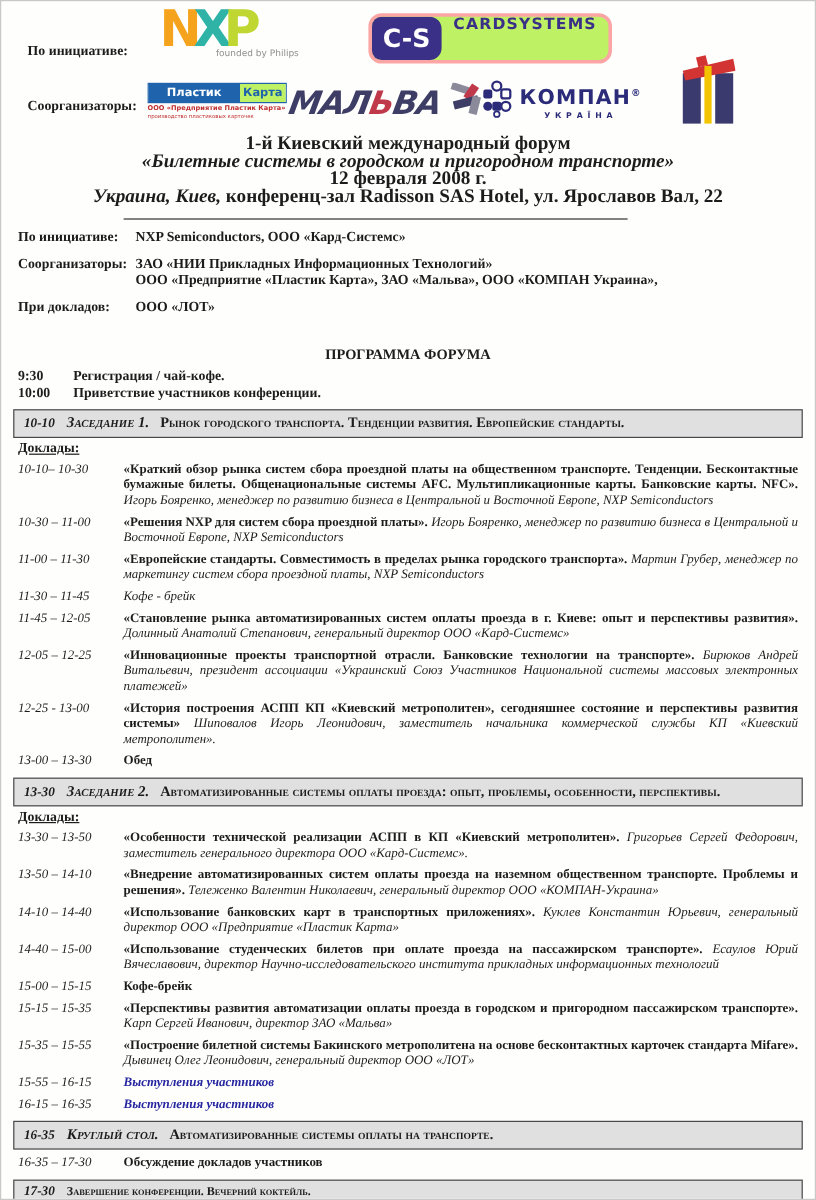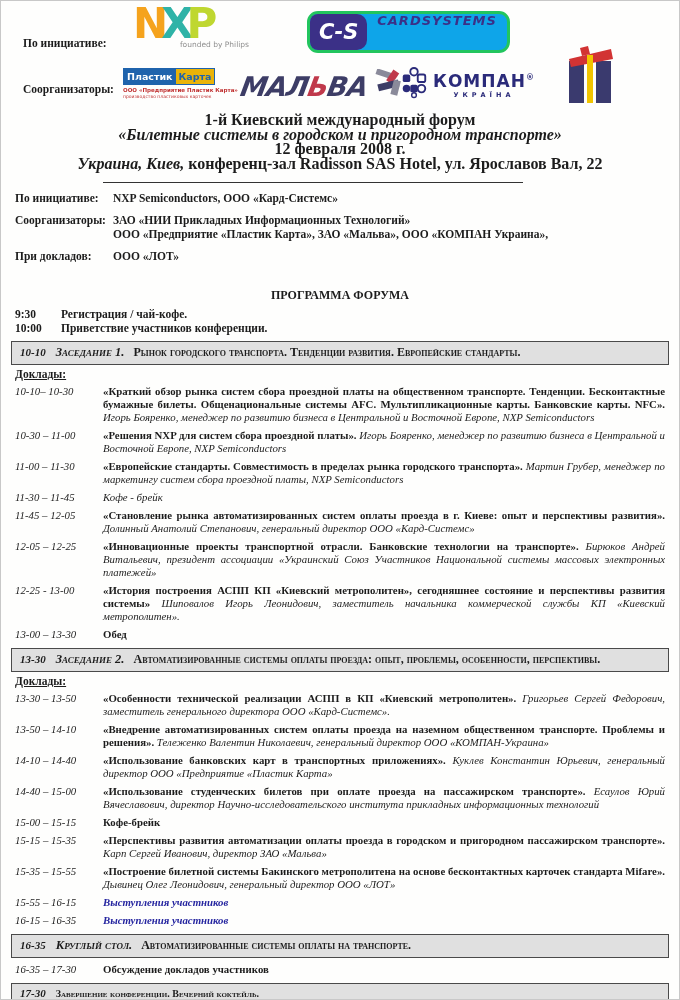--- a/index.html
+++ b/index.html
@@ -19,33 +19,33 @@
   #lbl-coorg { left:8px; top:82px; }
 
   .nxp { position:absolute; left:118px; top:2px; width:118px; }
   .nxp-letters { font-family:"DejaVu Sans", sans-serif; font-weight:bold;
     font-size:42px; line-height:42px; letter-spacing:-7px; }
   .nxp-n { color:#f5a31d; } .nxp-x { color:#2fb3a7; } .nxp-p { color:#bfd730; }
   .nxp-tag { font-family:"DejaVu Sans", sans-serif; font-size:7.5px; color:#8f8f8f;
     text-align:right; margin-top:-5px; padding-right:2px; }
 
   .cs { position:absolute; left:292px; top:10px; height:42px; display:flex;
-    border:3px solid #22c55e; border-radius:11px; background:#0ea5e9; overflow:hidden;font-style:italic; }
+    border:3px solid #fca5a5; border-radius:11px; background:#bef264; overflow:hidden; }
   .cs-left { background:#3b3087; color:#fff; font-family:"DejaVu Sans", sans-serif;
     font-weight:bold; font-size:21px; display:flex; align-items:center;
     padding:0 9px; border-radius:0 10px 10px 0; }
   .cs-right { display:flex; justify-content:center;
     padding:0 10px; color:#3b3087; font-family:"DejaVu Sans", sans-serif;
     font-weight:bold; font-size:13px; line-height:14px; letter-spacing:1px; }
 
   .pk { position:absolute; left:108px; top:64px; width:110px;
     font-family:"DejaVu Sans", sans-serif; }
   .pk-box { display:inline-flex; border:1px solid #1f63ac; font-size:9.5px; font-weight:bold; }
-  .pk-w1 { background:#1f63ac; color:#fff; padding:2px 3px; }
-  .pk-w2 { color:#1f63ac; padding:2px 3px; background:#eab308; }
+  .pk-w1 { background:#1f63ac; color:#fff; padding:2px 15px; }
+  .pk-w2 { color:#1f63ac; padding:2px 3px; background:#bef264; }
   .pk-sub1 { color:#c03030; font-size:5.5px; font-weight:bold; margin-top:2px; white-space:nowrap; }
   .pk-sub2 { color:#c03030; font-size:4.5px; margin-top:1px; white-space:nowrap; }
 
   .malva { position:absolute; left:226px; top:68px; display:flex; align-items:center; }
   .malva-text { font-family:"DejaVu Sans", sans-serif; font-style:italic; font-weight:bold;
     font-size:27px; color:#3d3d66; letter-spacing:-1px; transform:skewX(-10deg); }
   .malva-text .red { color:#c0394b; }
   .malva-knot { margin-left:6px; }
 
   .kompan { position:absolute; left:384px; top:64px; display:flex; align-items:center; }

